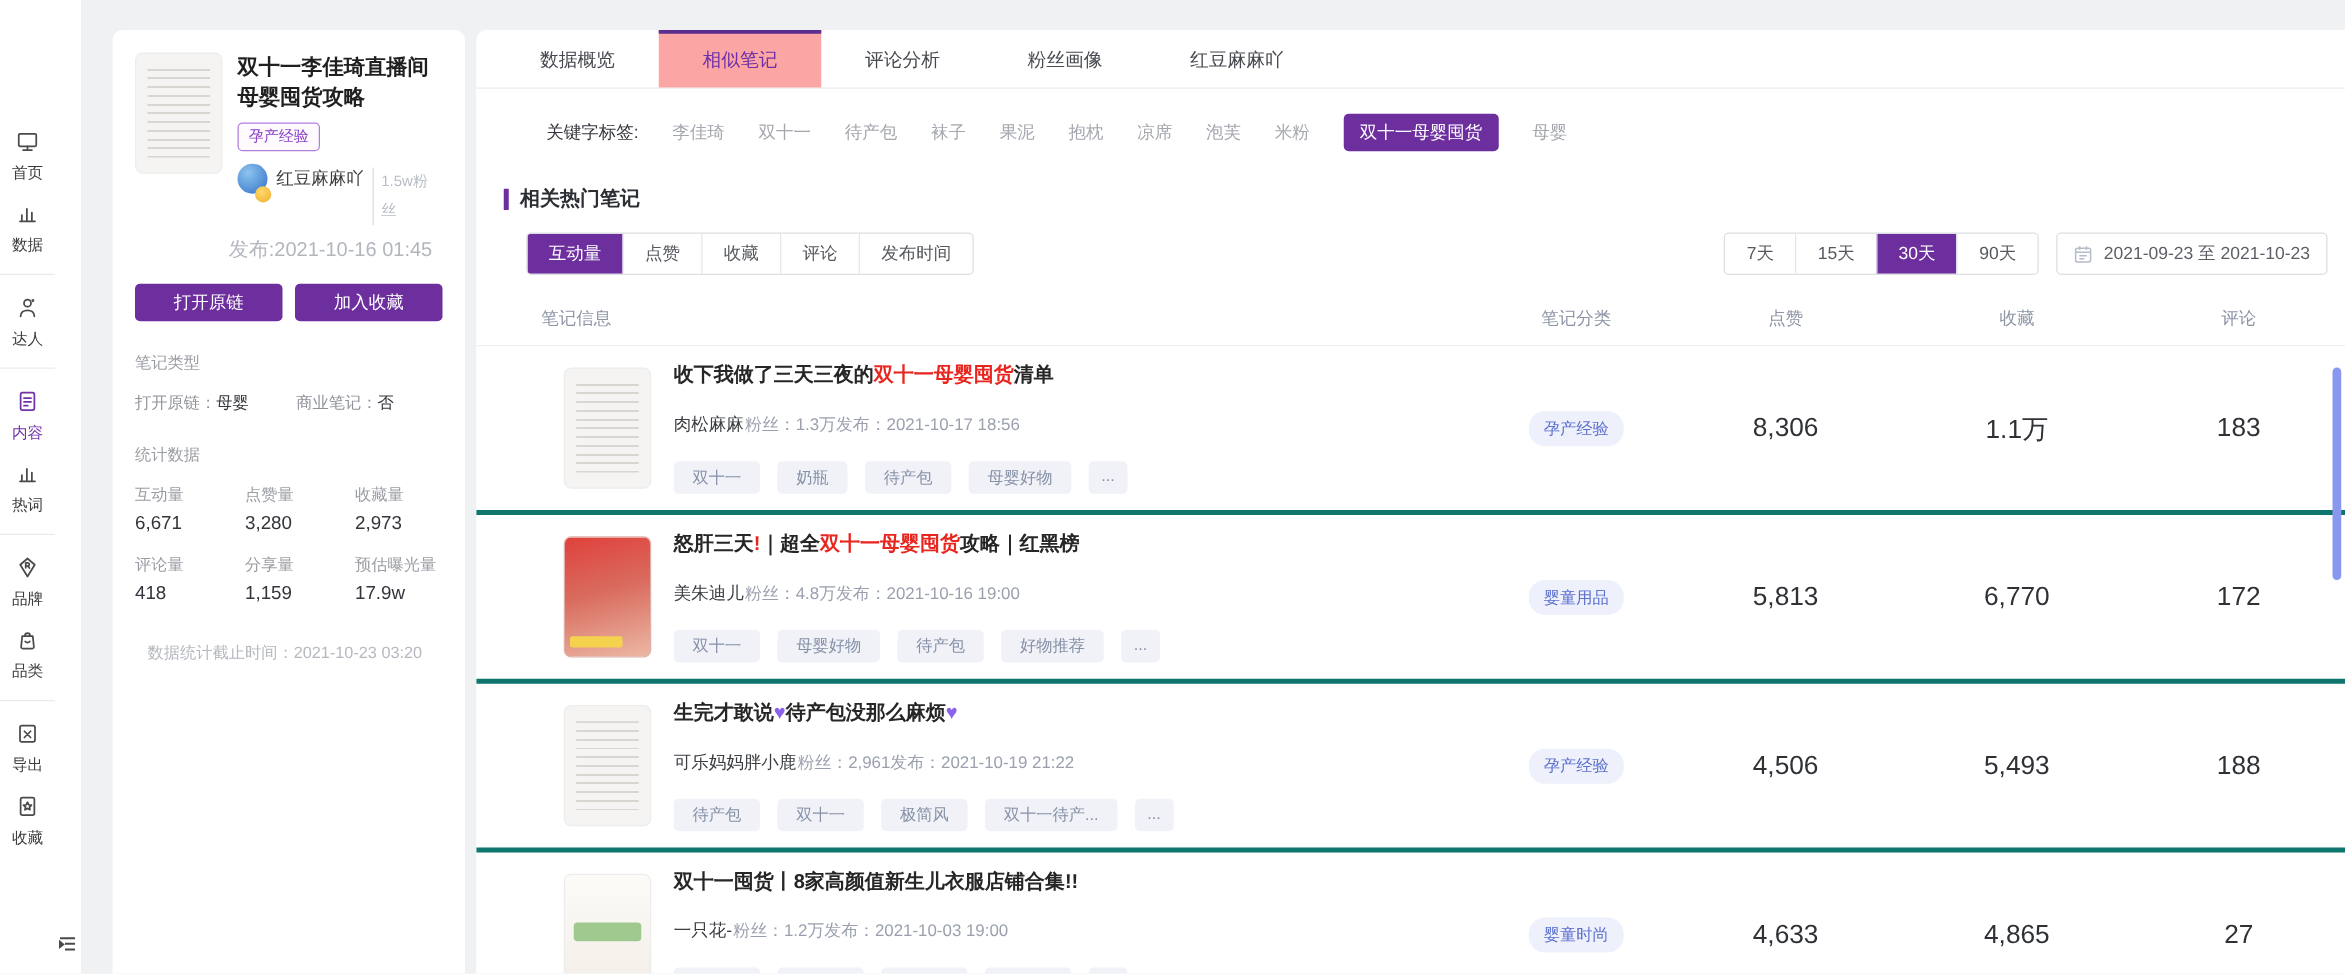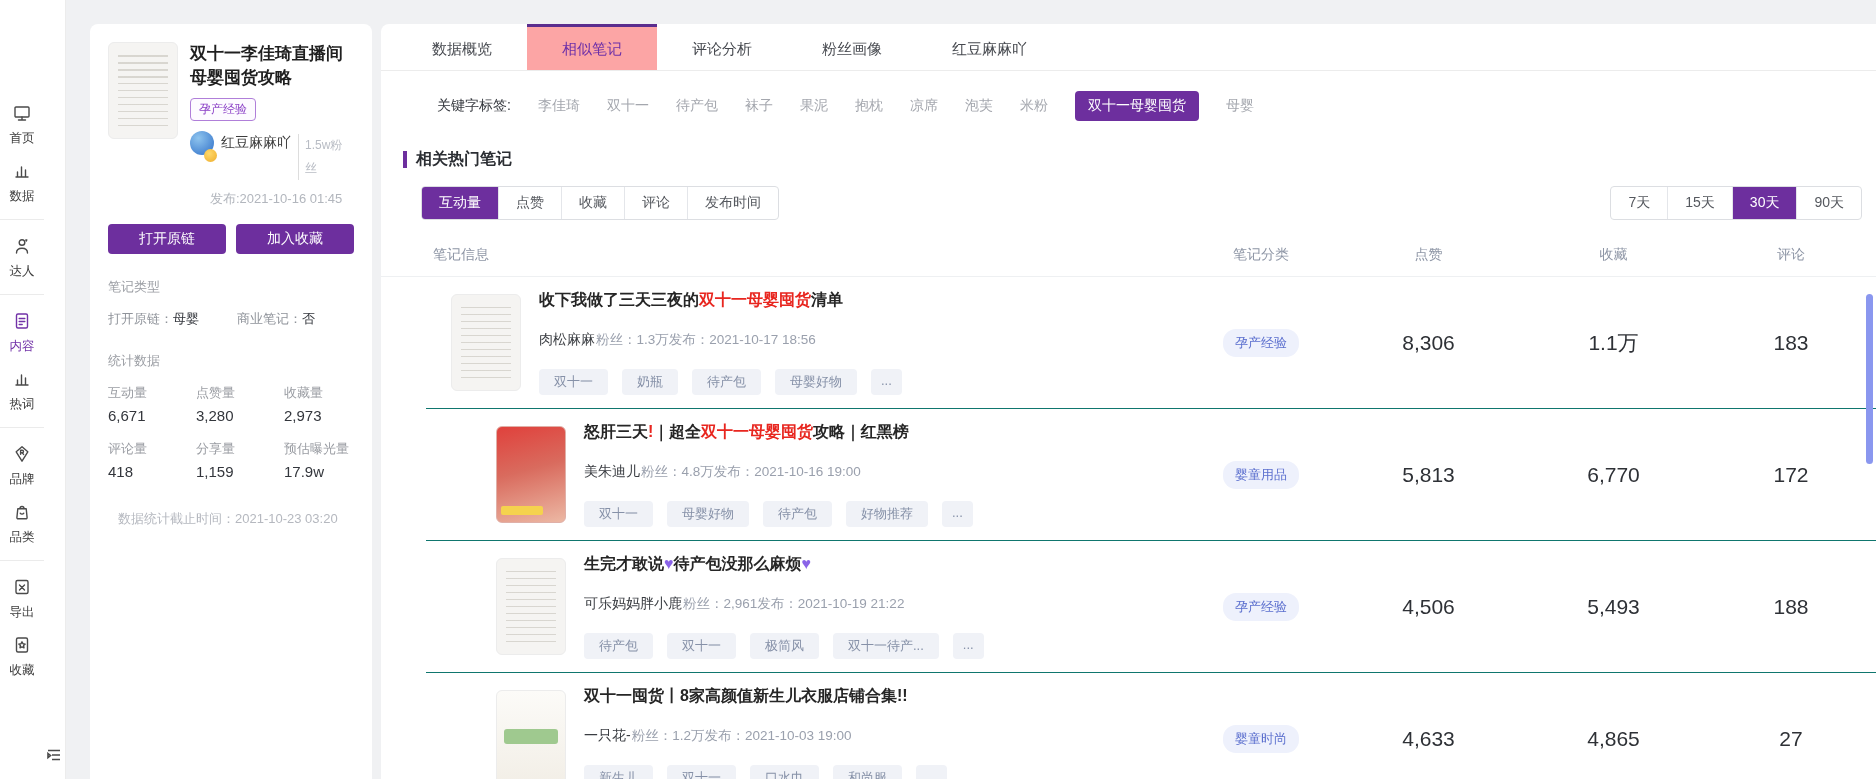--- a/index.html
+++ b/index.html
@@ -32,21 +32,21 @@
     border:1px solid #b07fd9; border-radius:4px; padding:2px 8px; background:#fdfbff;}
   .author-row { display:flex; align-items:flex-start; gap:7px; margin-top:10px; }
   .avatar { width:24px; height:24px; border-radius:50%;
     background:radial-gradient(circle at 35% 30%, #8ec4ee, #2f6fc8); position:relative; flex-shrink:0;}
   .hand { position:absolute; right:-3px; bottom:-7px; width:13px; height:13px; border-radius:50%;
     background:radial-gradient(circle at 40% 35%, #ffd96b, #eead2b); }
   .author-name { font-size:14px; color:#3d3d3d; padding-top:3px; }
   .fans-split { display:flex; gap:6px; padding-top:3px; }
   .fans-bar { width:1px; background:#ddd; align-self:stretch; }
   .fans-txt { font-size:12px; color:#b8bcc4; width:46px; line-height:23px; }
-  .note-meta { margin-left:102px; margin-top:10px; font-size:13px; color:#b2b6bd; }
+  .note-meta { margin-left:75px; margin-top:10px; font-size:16px; color:#b2b6bd; }
   .btn-row { display:flex; gap:10px; margin-top:16px; }
   .p-btn { flex:1; height:30px; border:none; border-radius:4px; background:#6d2f9e; color:#fff;
     font-size:14px; cursor:pointer; font-family:inherit; }
   .sec-label { margin-top:24px; font-size:13px; color:#9a9da3; }
   .kv-row { display:flex; gap:38px; margin-top:14px; font-size:13px; }
   .kv-row .k { color:#8f939a; } .kv-row .v { color:#33363c; }
   .stats-grid { display:grid; grid-template-columns:88px 88px 1fr; row-gap:16px; margin-top:14px; }
   .stat .sl { font-size:13px; color:#9a9da3; }
   .stat .sv { font-size:15px; color:#33363c; margin-top:5px; }
   .cutoff { margin-top:30px; font-size:13px; color:#b5b8bf; padding-left:10px; }
@@ -73,21 +73,21 @@
   .date-box { display:flex; align-items:center; gap:9px; border:1px solid #dcdee2; border-radius:4px;
     padding:7px 13px; font-size:14px; color:#5c5f66; cursor:pointer; }
   
   .table { margin-top:16px; }
   .thead { display:flex; align-items:center; padding:10px 0 12px 52px; border-bottom:1px solid #eef0f2; }
   .th { font-size:14px; color:#8d95a5; }
   .col-info { flex:1; } .col-cat { width:150px; text-align:center; }
   .col-n1 { width:185px; text-align:center; } .col-n2 { width:185px; text-align:center; }
   .col-n3 { width:170px; text-align:center; }
   .trow { display:flex; align-items:center; padding:13px 0 13px 52px; cursor:pointer; }
-  .trow + .trow { border-top:1px solid #0f766e;margin-left:45px; }
+  .trow + .trow { border-top:4px solid #0f766e; }
   .cell-info { flex:1; display:flex; gap:18px; align-items:center; min-width:0; }
   .thumb { width:70px; height:97px; border-radius:6px; border:1px solid #ececec; margin-left:18px;
     flex-shrink:0; position:relative; overflow:hidden; background:#f5f4f2; }
   .thumb.paper::before { content:""; position:absolute; left:9px; right:9px; top:12px; bottom:12px;
     background:repeating-linear-gradient(#c9c6be 0 1.5px, transparent 1.5px 7px); opacity:.65; }
   .thumb.photo { background:linear-gradient(165deg,#e0413c,#d96b5e 45%,#ecb8a4); border-color:#e0b0a8; }
   .thumb.photo::after { content:""; position:absolute; left:4px; bottom:7px; width:42px; height:9px;
     background:#f5d24e; border-radius:2px; }
   .thumb.light { background:linear-gradient(#fcfbf8,#f2eee6); }
   .thumb.light::after { content:""; position:absolute; left:7px; right:7px; top:38px; height:15px;
@@ -284,20 +284,27 @@
           <div class="seg">评论</div>
           <div class="seg">发布时间</div>
         </div>
       <div class="ctrl-right">
         <div class="seg-group" id="range-group">
             <div class="seg">7天</div>
             <div class="seg">15天</div>
             <div class="seg active">30天</div>
             <div class="seg">90天</div>
           </div>
+        <div class="date-box">
+          <svg width="15" height="15" viewBox="0 0 15 15" fill="none" stroke="#b4bcc8" stroke-width="1.2">
+            <rect x="1.5" y="2.5" width="12" height="11" rx="1.5"></rect>
+              <path d="M1.5 5.8h12M4.8 1v3M10.2 1v3M4.5 8.5h6M4.5 11h4"></path>
+          </svg>
+          <span>2021-09-23 至 2021-10-23</span>
+        </div>
       </div>
     </div>
 
     <div class="table">
       <div class="thead" id="thead">
           <div class="th col-info">笔记信息</div>
           <div class="th col-cat">笔记分类</div>
           <div class="th col-n1">点赞</div>
           <div class="th col-n2">收藏</div>
           <div class="th col-n3">评论</div>

